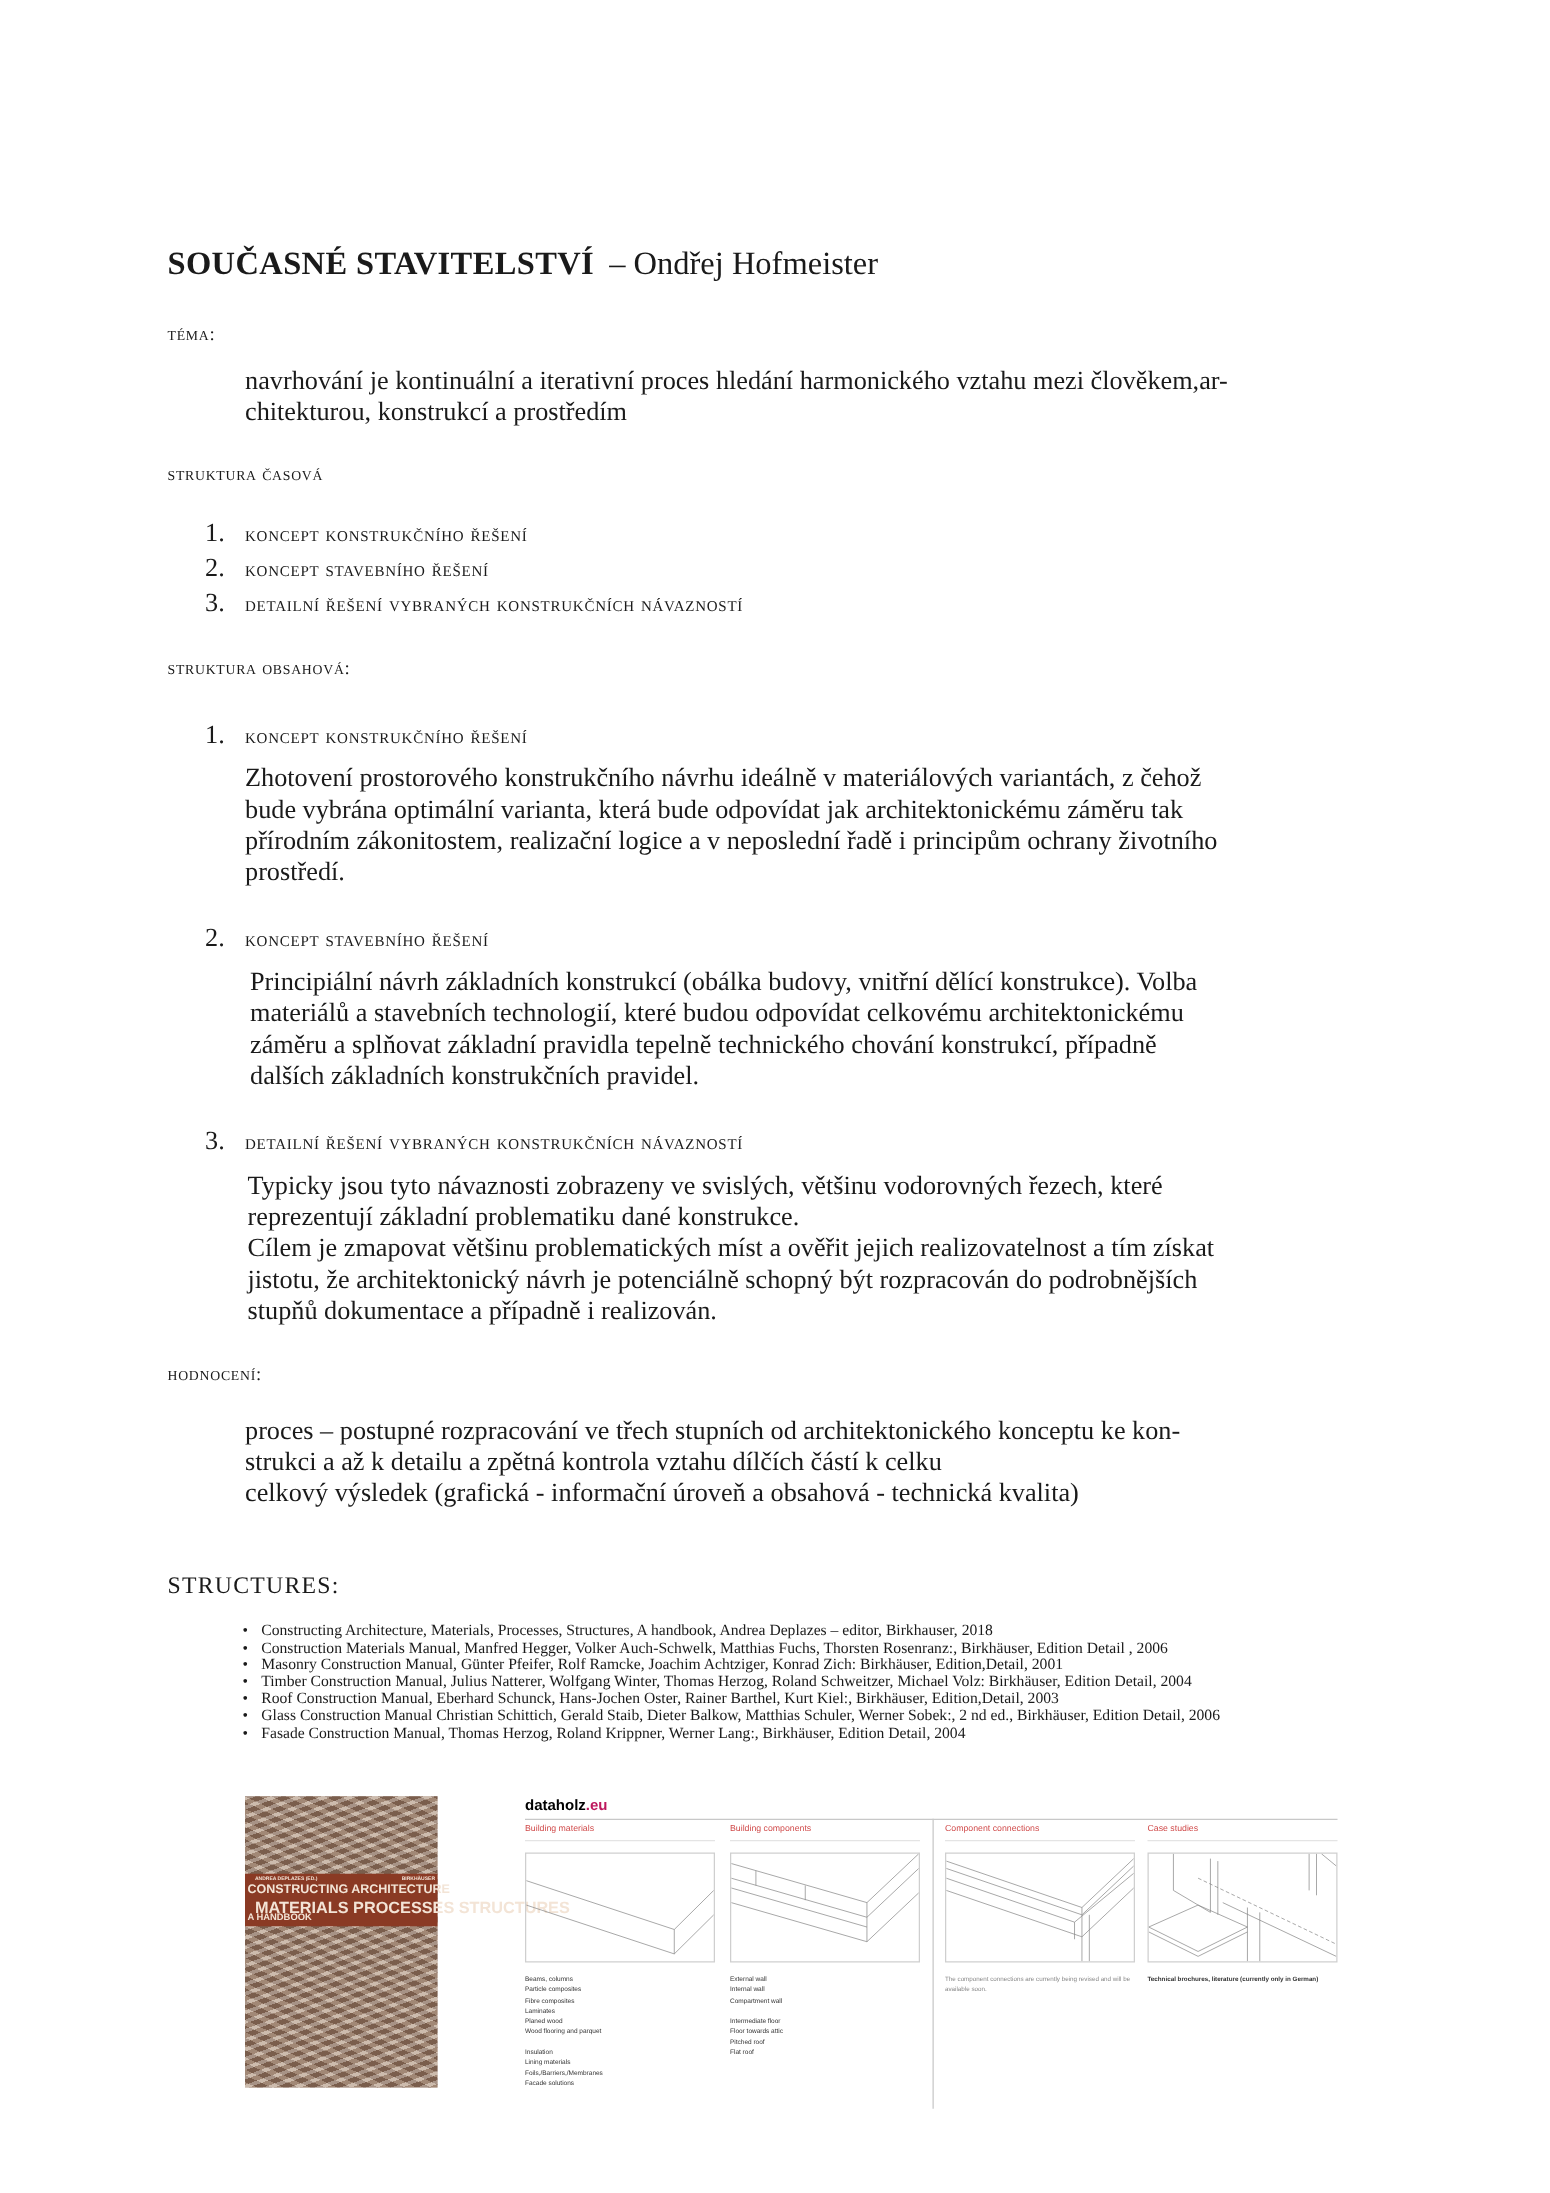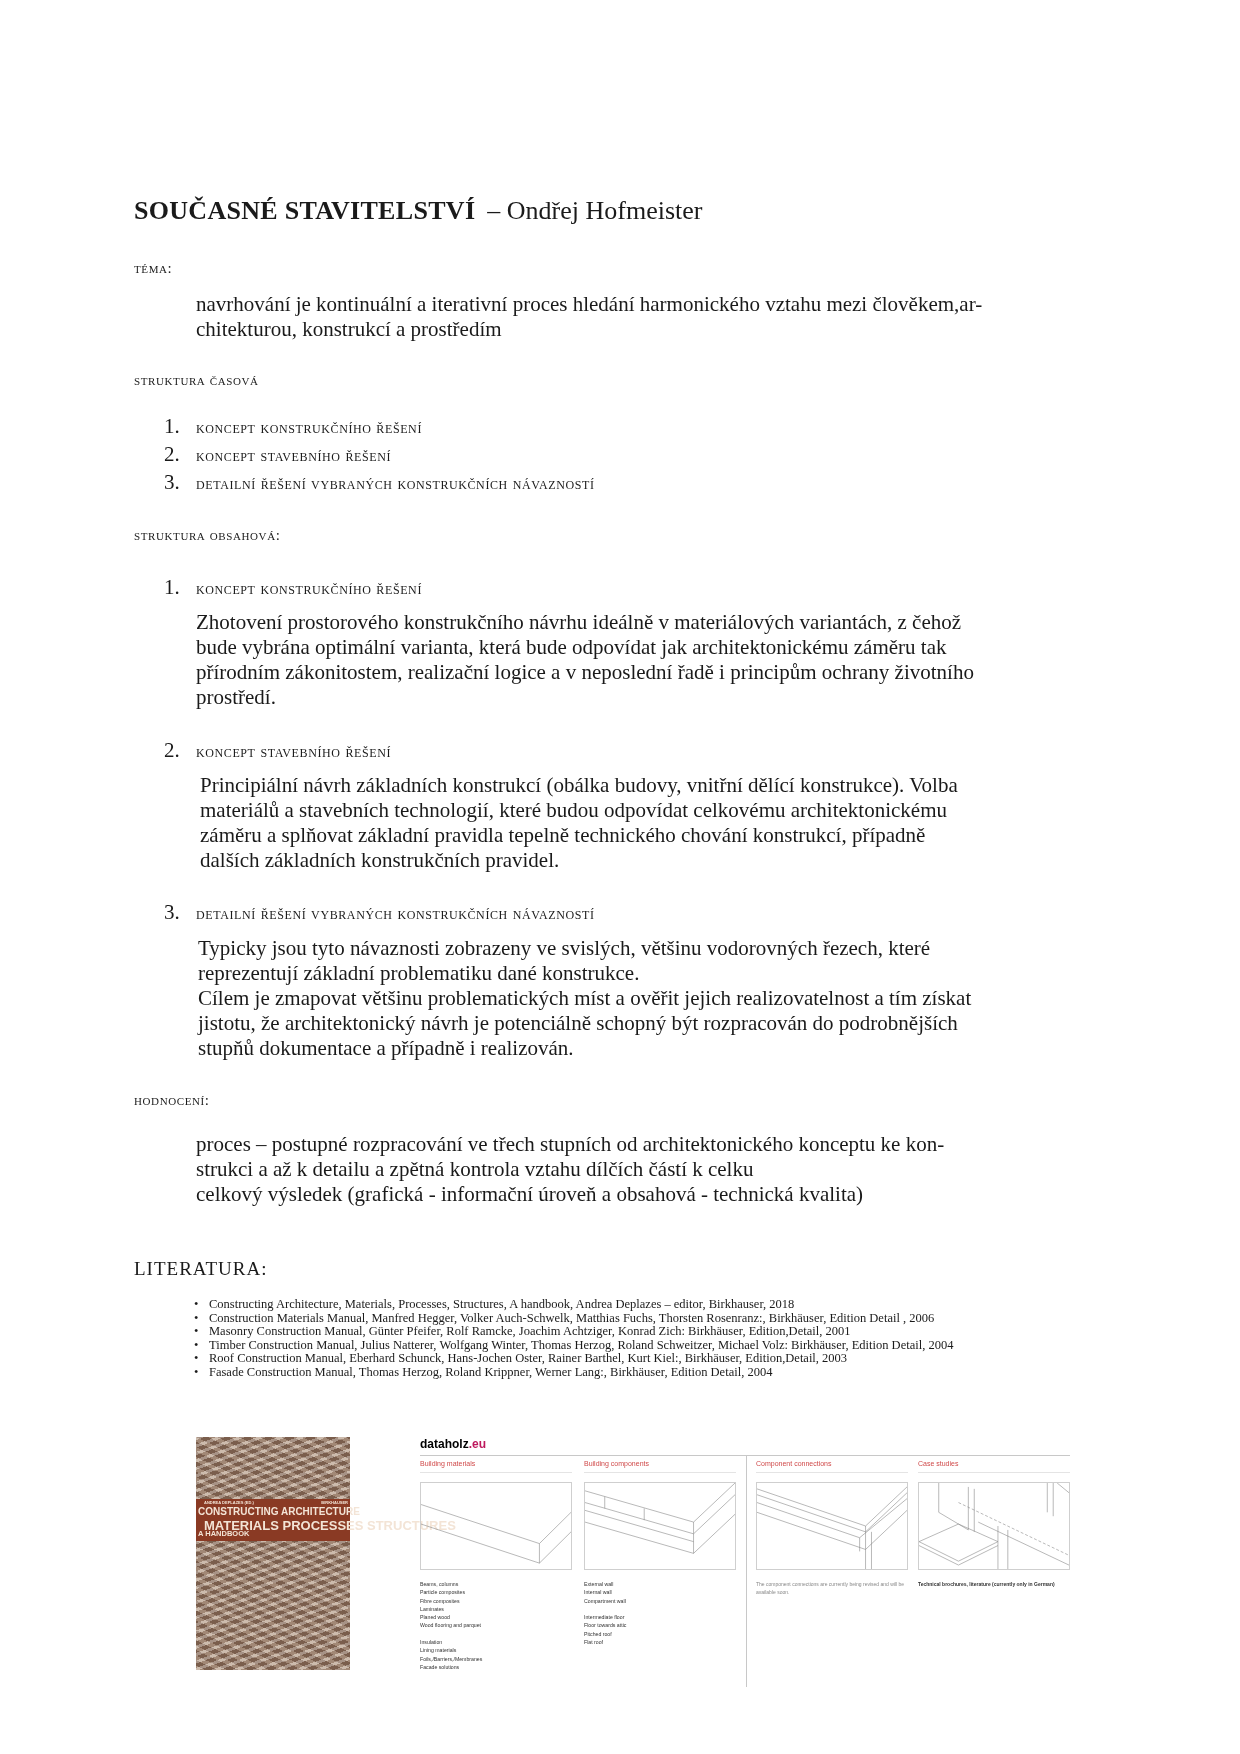--- a/index.html
+++ b/index.html
@@ -108,27 +108,28 @@
   <div>stupňů dokumentace a případně i realizován.</div>
 </div>
 
 <div class="abs label" style="top:1092px;">HODNOCENÍ:</div>
 <div class="abs para" style="left:196px; top:1132px;">
   <div>proces – postupné rozpracování ve třech stupních od architektonického konceptu ke kon-</div>
   <div>strukci a až k detailu a zpětná kontrola vztahu dílčích částí k celku</div>
   <div>celkový výsledek (grafická - informační úroveň a obsahová - technická kvalita)</div>
 </div>
 
-<div class="abs lit-title">LITERATURA:</div>
+<div class="abs lit-title">STRUCTURES:</div>
 <div class="abs lit">
   <div class="li"><span class="dot">•</span><span>Constructing Architecture, Materials, Processes, Structures, A handbook, Andrea Deplazes – editor, Birkhauser, 2018</span></div>
   <div class="li"><span class="dot">•</span><span>Construction Materials Manual, Manfred Hegger, Volker Auch-Schwelk, Matthias Fuchs, Thorsten Rosenranz:, Birkhäuser, Edition Detail , 2006</span></div>
   <div class="li"><span class="dot">•</span><span>Masonry Construction Manual, Günter Pfeifer, Rolf Ramcke, Joachim Achtziger, Konrad Zich: Birkhäuser, Edition,Detail, 2001</span></div>
   <div class="li"><span class="dot">•</span><span>Timber Construction Manual, Julius Natterer, Wolfgang Winter, Thomas Herzog, Roland Schweitzer, Michael Volz: Birkhäuser, Edition Detail, 2004</span></div>
   <div class="li"><span class="dot">•</span><span>Roof Construction Manual,  Eberhard Schunck, Hans-Jochen Oster, Rainer Barthel, Kurt Kiel:, Birkhäuser, Edition,Detail, 2003</span></div>
+  <div class="li"><span class="dot">•</span><span>Glass Construction Manual Christian Schittich, Gerald Staib, Dieter Balkow, Matthias Schuler, Werner Sobek:, 2 nd ed., Birkhäuser, Edition Detail, 2006</span></div>
   <div class="li"><span class="dot">•</span><span>Fasade Construction Manual, Thomas Herzog, Roland Krippner, Werner Lang:, Birkhäuser, Edition Detail, 2004</span></div>
 </div>
 
 <div class="abs cover">
   <div class="cover-band">
     <span class="l1">ANDREA DEPLAZES (ED.)</span>
     <span class="l1r">BIRKHÄUSER</span>
     <span class="l2">CONSTRUCTING ARCHITECTURE</span>
     <span class="l3">MATERIALS PROCESSES STRUCTURES</span>
     <span class="l4">A HANDBOOK</span>

